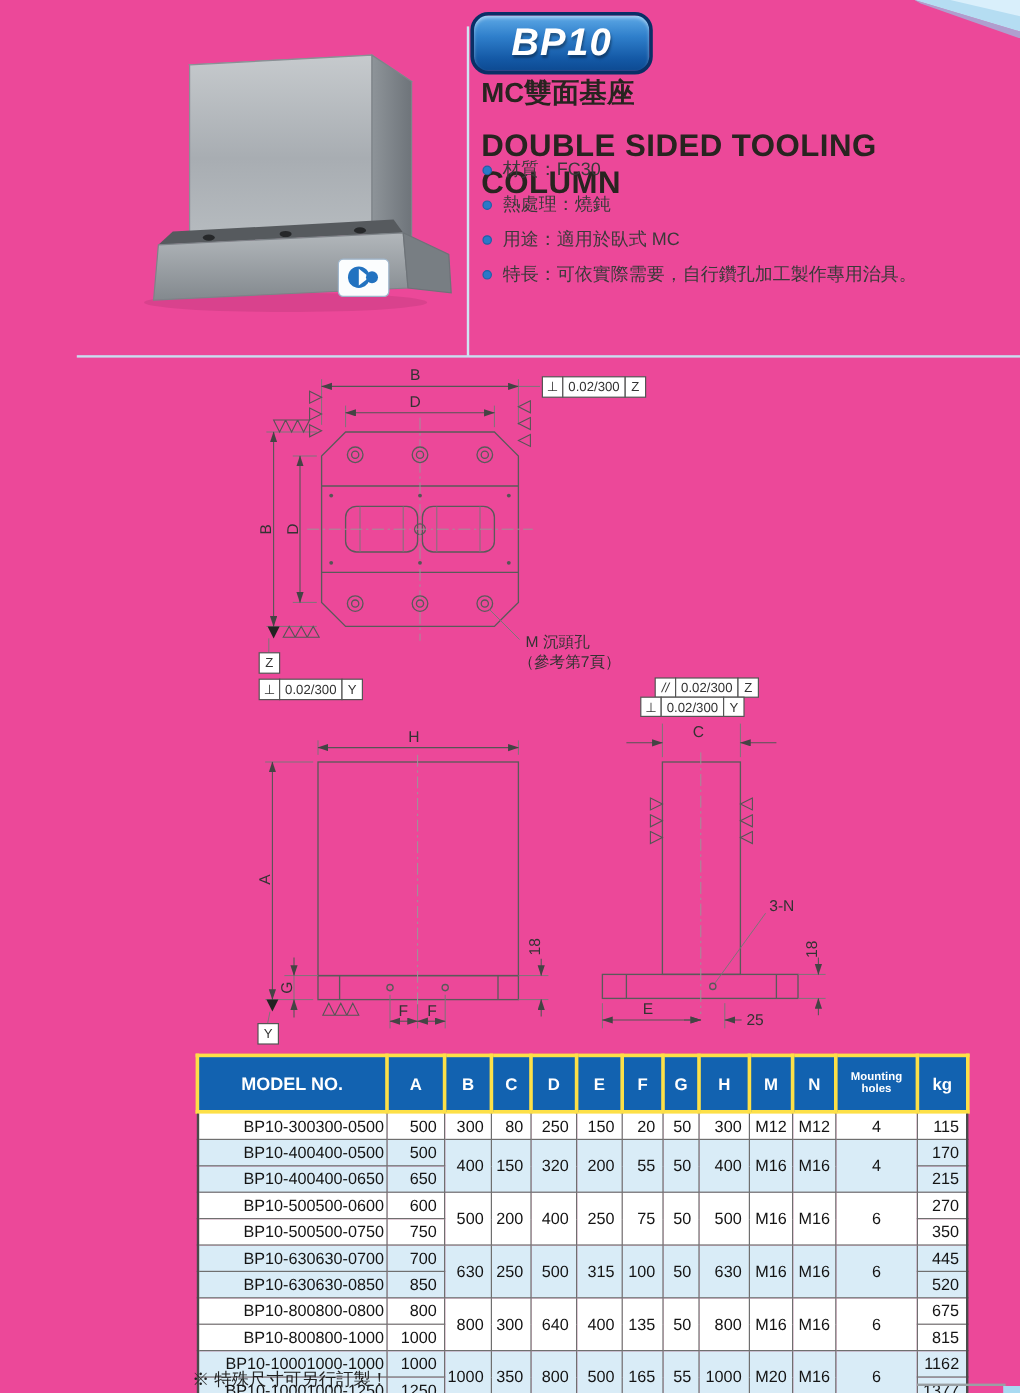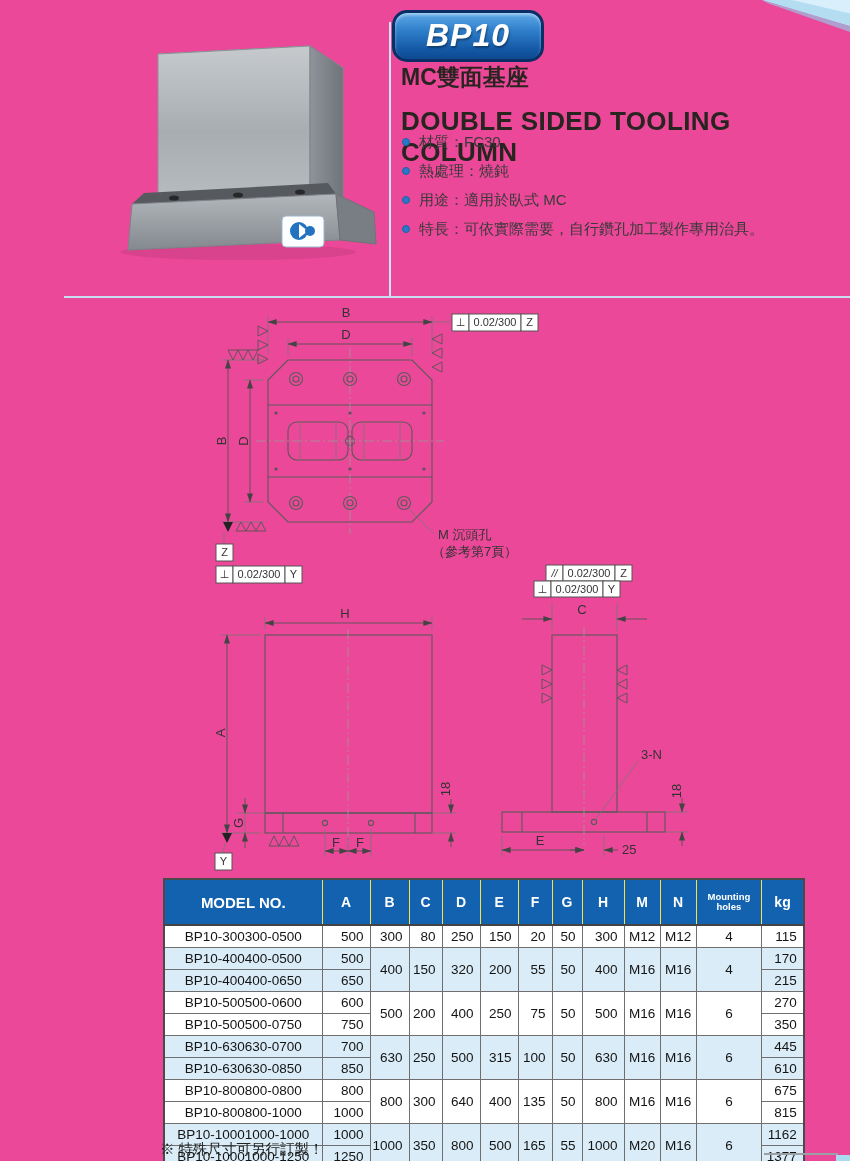--- a/index.html
+++ b/index.html
@@ -36,28 +36,28 @@
   .thin{stroke:#777;stroke-width:.8;fill:none;}
   .dim{stroke:#555;stroke-width:.9;fill:none;}
   .cl{stroke:#999;stroke-width:.8;fill:none;stroke-dasharray:10 3 2 3;}
   .boxc{fill:#fff;stroke:#555;stroke-width:1;}
   .tri{fill:none;stroke:#555;stroke-width:.9;}
 
   
   .spec-table{position:absolute;left:163px;top:878px;border-collapse:collapse;table-layout:fixed;
     border:2px solid #4a4a4a;font-size:13.5px;color:#141414;}
   .spec-table thead tr{background:#1262b0;}
-  .spec-table th{color:#fff;font-weight:bold;font-size:14px;border:1px solid #fde047;padding:4px 1px;height:22px;}
+  .spec-table th{color:#fff;font-weight:bold;font-size:14px;border:3px solid #fde047;padding:4px 1px;height:22px;}
   .spec-table th:first-child{font-size:15px;}
   .spec-table th.th-small{font-size:9.5px;line-height:1.05;padding:11px;}
   .spec-table thead{border-bottom:2px solid #444;}
   .spec-table td{border:1px solid #6f6f6f;height:21px;padding:0 2px;background:#fff;}
   .spec-table td.num{text-align:right;padding-right:6px;}
   .spec-table td.ctr{text-align:center;}
-  .spec-table td.model{text-align:center;}
+  .spec-table td.model{text-align:right;}
   .spec-table tr.stripe td{background:#d9ecf7;}
 
   .footnote{left:160px;top:1140px;font-size:14.5px;color:#222;}
   .foot-line{left:764px;top:1153px;width:74px;height:2px;background:#9aa0a4;}
   .foot-blue{left:836px;top:1155px;width:14px;height:6px;background:#a8daf2;}
 </style>
 </head>
 <body>
 
 <div class="page">
@@ -420,21 +420,21 @@
           <td class="num" rowspan="2">50</td>
           <td class="num" rowspan="2">630</td>
           <td class="ctr" rowspan="2">M16</td>
           <td class="ctr" rowspan="2">M16</td>
           <td class="ctr" rowspan="2">6</td>
           <td class="num">445</td>
         </tr>
         <tr class="stripe">
           <td class="model">BP10-630630-0850</td>
           <td class="num">850</td>
-          <td class="num">610</td>
+          <td class="num">520</td>
         </tr>
         <tr>
           <td class="model">BP10-800800-0800</td>
           <td class="num">800</td>
           <td class="num" rowspan="2">800</td>
           <td class="num" rowspan="2">300</td>
           <td class="num" rowspan="2">640</td>
           <td class="num" rowspan="2">400</td>
           <td class="num" rowspan="2">135</td>
           <td class="num" rowspan="2">50</td>

